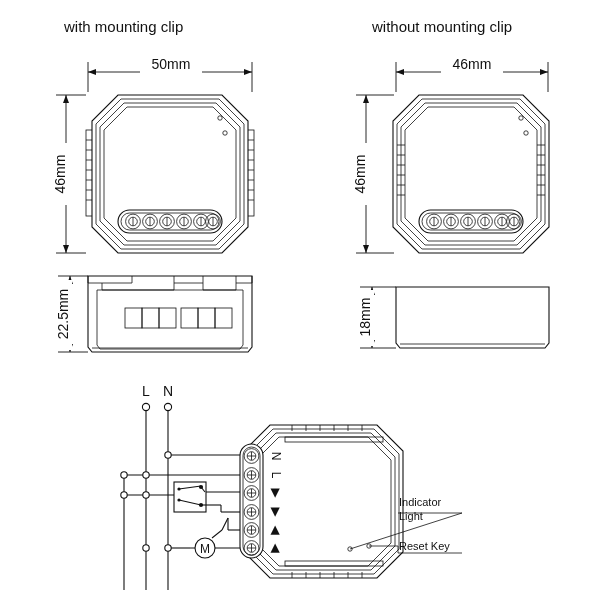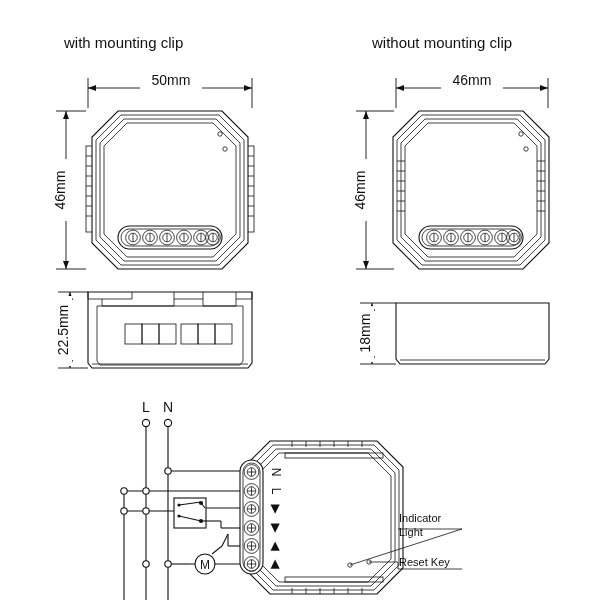--- a/index.html
+++ b/index.html
@@ -11,21 +11,21 @@
   body {
     width: 600px;
     height: 600px;
     font-family: "Liberation Sans", sans-serif;
     color: #1a1a1a;
     overflow: hidden;
     position: relative;
   }
   #sheet {
     position: absolute;
-    left: 0; top: 16px;
+    left: 0; top: 0;
     width: 600px;
     height: 468px;
   }
   svg {
     display: block;
   }
   text {
     font-family: "Liberation Sans", sans-serif;
     fill: #111111;
   }

